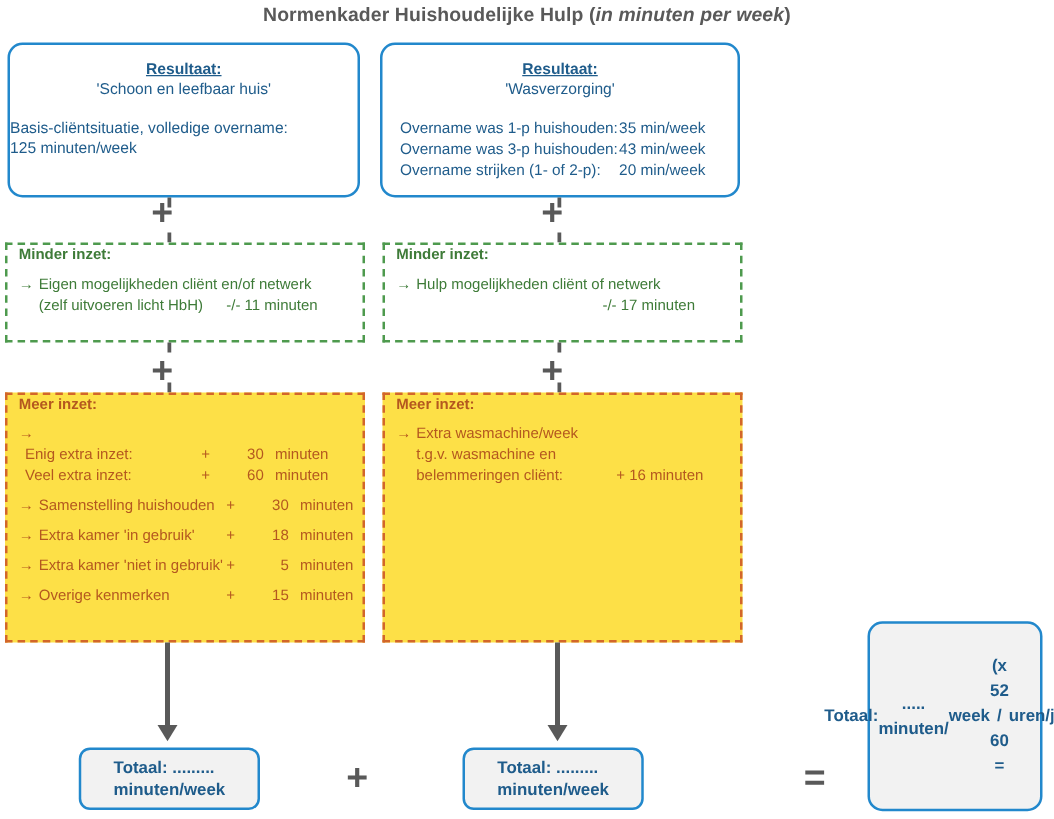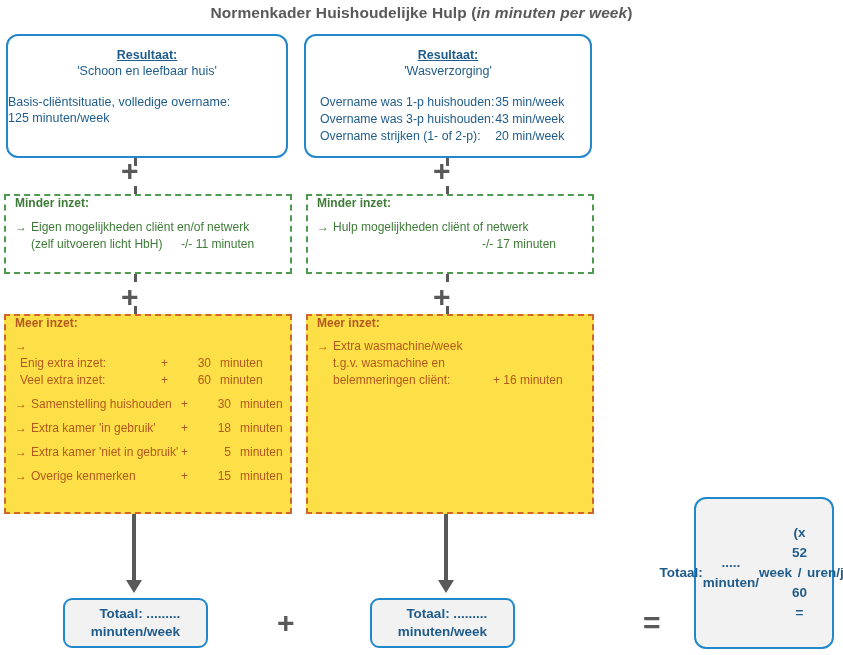--- a/index.html
+++ b/index.html
@@ -28,21 +28,21 @@
   .green-box{
     border:2px dashed #4E9A4E;background:#ffffff;color:#3E7B38;
   }
   .orange-box{
     border:2px dashed #D2662A;background:#fde047;color:#B4581F;
   }
   .total-box{
     border:2px solid #2288CC;border-radius:9px;
     background:#F2F2F2;color:#1F5C8B;
     display:flex;align-items:center;justify-content:center;
-    text-align:right;font-weight:bold;font-size:13.5px;line-height:18px;
+    text-align:left;font-weight:bold;font-size:13.5px;line-height:18px;
   }
   .total-big{
     border:2px solid #2288CC;border-radius:12px;
     background:#F2F2F2;color:#1F5C8B;
     display:flex;flex-direction:row;align-items:center;justify-content:center;
     text-align:center;font-weight:bold;font-size:13.5px;line-height:20px;
   }
 
   
   .res-head{

